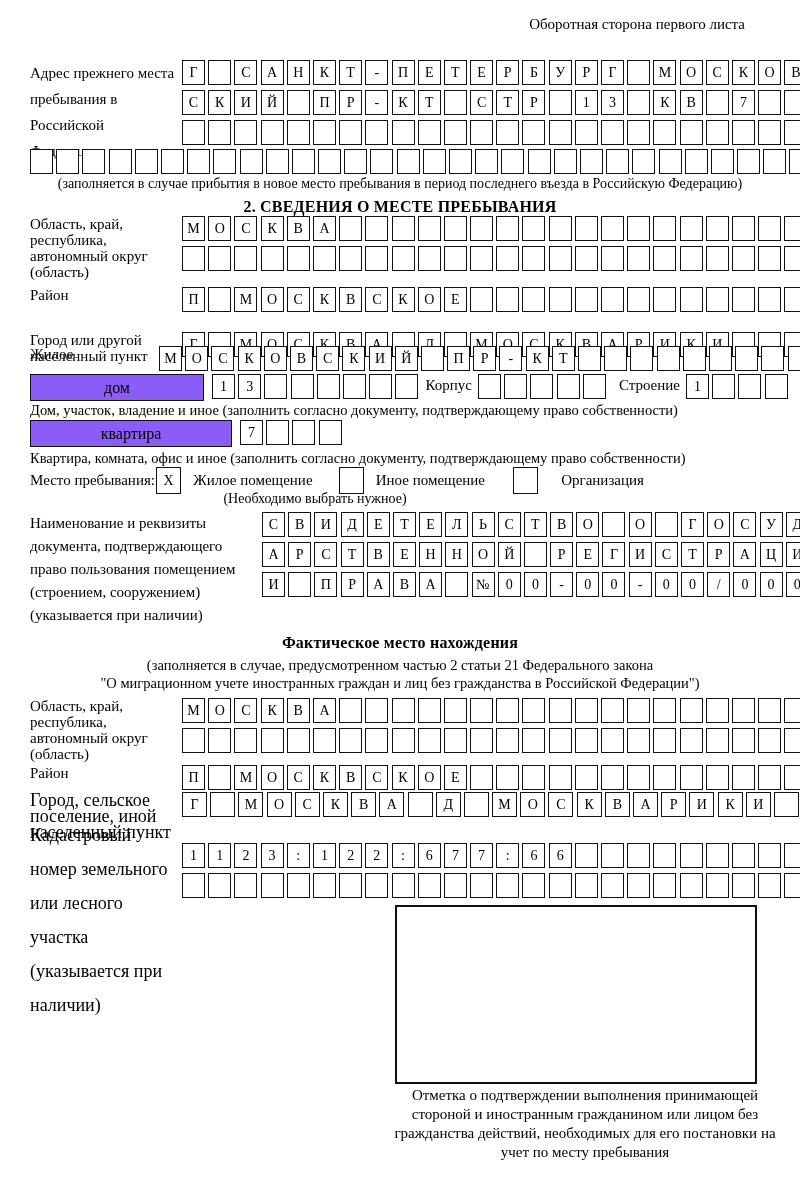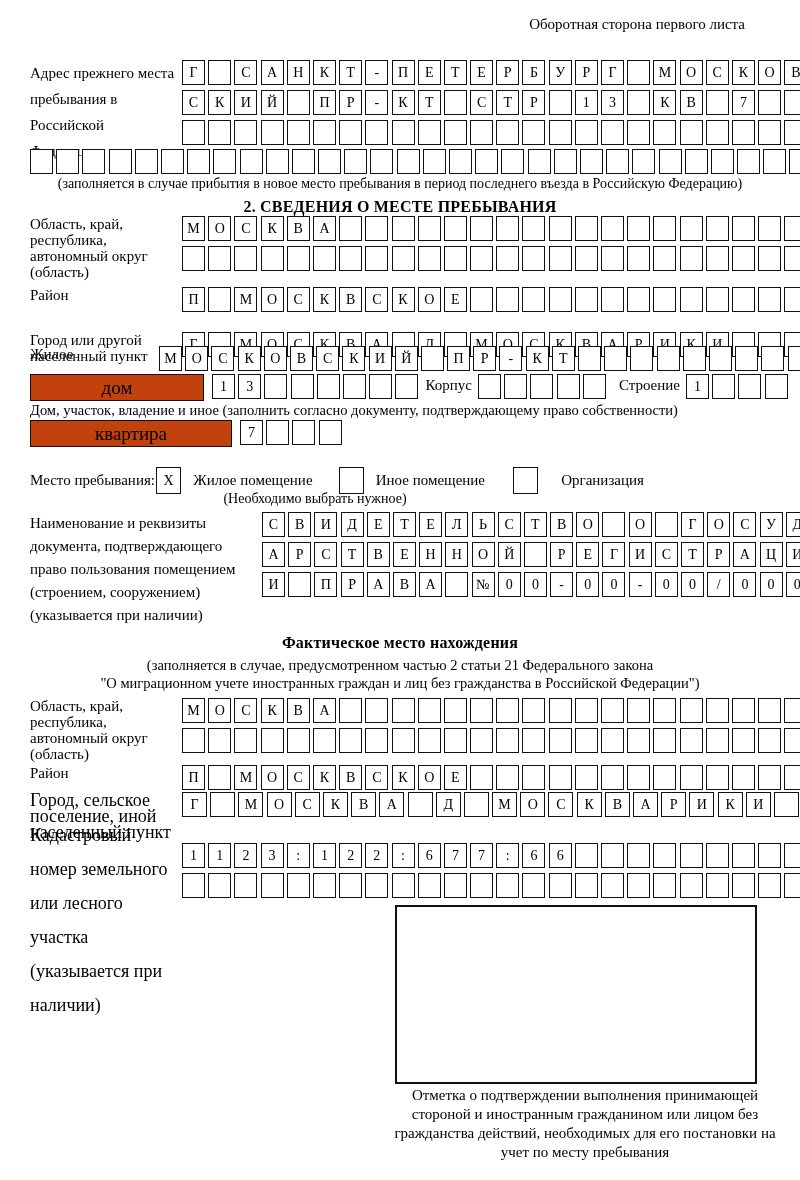--- a/index.html
+++ b/index.html
@@ -17,21 +17,21 @@
   .flabel.lh23{line-height:23px;}
   .flabel.sm{font-size:18px;}
   .flabel.w228{flex:0 0 228px;}
   .flabel.w125{flex:0 0 125px;}
   .cellrow{display:flex;margin-bottom:5px;}
   .cell{flex:0 0 auto;width:21px;height:23px;border:1.5px solid #111;margin-right:3.2px;
         display:flex;align-items:center;justify-content:center;font-size:14px;background:#fff;}
   .wide .cell{width:23px;}
   .offset25{margin-top:25px;}
   .wbox{border:1.5px solid #111;height:25px;display:flex;align-items:center;justify-content:center;
-        font-size:19px;flex:0 0 auto;background:#c2410c;}
+        font-size:16px;flex:0 0 auto;background:#8b5cf6;}
   .inlbl{font-size:15px;padding:3px 6px 0 4px;flex:0 0 auto;}
   .stay{display:flex;align-items:center;font-size:15px;}
   .stay .cell{width:23px;height:25px;}
   .slabel{margin-right:1px;}
   .olabel{margin-left:9px;}
   .gap1{margin-left:26px;}
   .gap2{margin-left:28px;}
   .bigbox{position:absolute;left:395px;top:905px;width:358px;height:175px;border:2px solid #111;background:#fff;}
   .caption{position:absolute;left:385px;top:1086px;width:400px;font-size:15px;line-height:19px;text-align:center;}
 </style>
@@ -342,20 +342,21 @@
 
   <div class="abs frow" style="top:420px;">
     <div class="wbox" style="width:200px;margin-right:8px;">квартира</div>
     <div class="cellrow">
         <span class="cell">7</span>
         <span class="cell"></span>
         <span class="cell"></span>
         <span class="cell"></span>
       </div>
   </div>
+  <div class="abs lnote" style="top:450px;">Квартира, комната, офис и иное (заполнить согласно документу, подтверждающему право собственности)</div>
 
   <div class="abs stay" style="top:467px;">
     <span class="slabel">Место пребывания:</span>
     <span class="cell">X</span>
     <span class="olabel">Жилое помещение</span>
     <span class="cell gap1"></span>
     <span class="olabel">Иное помещение</span>
     <span class="cell gap2"></span>
     <span class="olabel" style="margin-left:20px;">Организация</span>
   </div>

